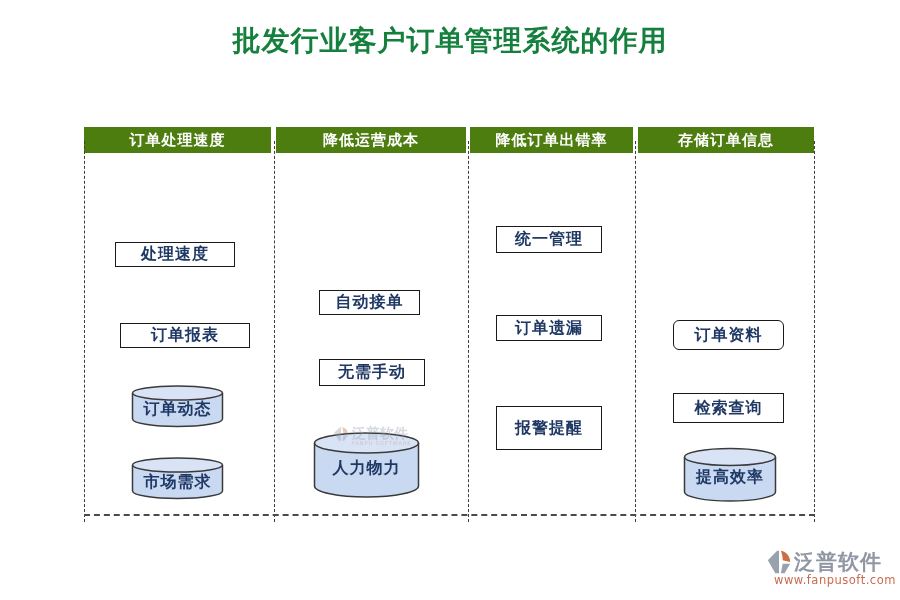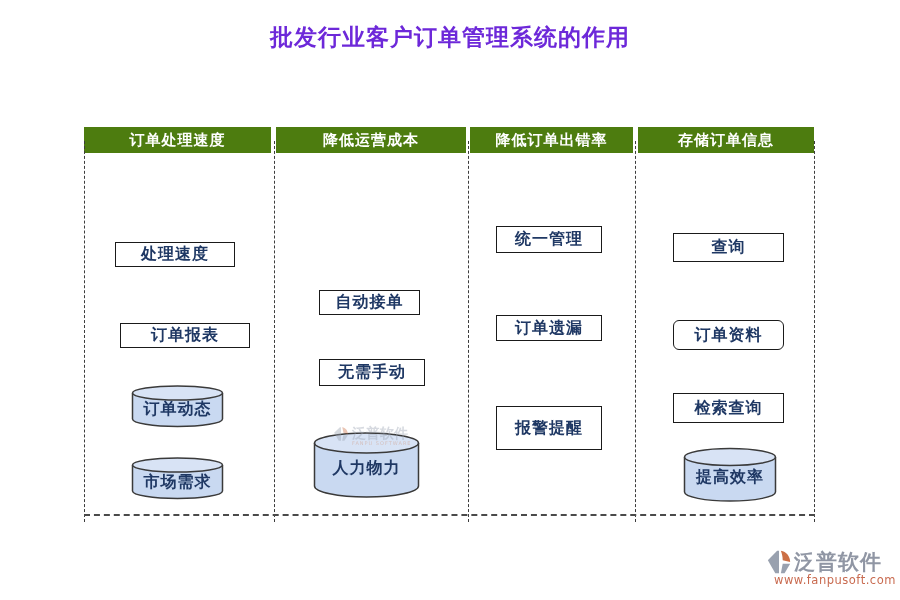--- a/index.html
+++ b/index.html
@@ -3,21 +3,21 @@
 <meta charset="utf-8">
 <style>
   * { margin: 0; padding: 0; box-sizing: border-box; }
   html,body { width: 900px; height: 600px; background: #fff; overflow: hidden; }
   body { font-family: "DejaVu Sans", "Liberation Sans", sans-serif; position: relative; }
   .stage { position: absolute; left: 0; top: 0; width: 900px; height: 600px; background: #fff; }
 
   .title {
     position: absolute; left: 0; top: 22px; width: 900px;
     text-align: center; font-family: "DejaVu Serif", "Liberation Serif", serif;
-    font-weight: bold; font-size: 23px; color: #6d28d9; letter-spacing: 1px;
+    font-weight: bold; font-size: 28px; color: #15803d; letter-spacing: 1px;
   }
 
   .hdr {
     position: absolute; top: 127px; height: 26px;
     background: #4d7c0f; color: #fff; font-weight: bold; font-size: 15px;
     display: flex; align-items: center; justify-content: center; letter-spacing: 1px;
   }
   .hdr1 { left: 84px;  width: 187px; }
   .hdr2 { left: 276px; width: 190px; }
   .hdr3 { left: 470px; width: 163px; }
@@ -117,21 +117,20 @@
       <path d="M1.5,12 L1.5,55 A52,11 0 0 0 105.5,55 L105.5,12" fill="#C9D9F1" stroke="#3a3a3a" stroke-width="1.5"></path>
       <ellipse cx="53.5" cy="12" rx="52" ry="10" fill="#D8E3F5" stroke="#3a3a3a" stroke-width="1.5"></ellipse>
     </svg>
     <div class="cyl-label" style="top:27px;">人力物力</div>
   </div>
 
   <div class="box b-unified">统一管理</div>
   <div class="box b-omission">订单遗漏</div>
   <div class="box b-alarm">报警提醒</div>
 
-  <div class="box b-query">查询</div>
   <div class="box b-data">订单资料</div>
   <div class="box b-retrieve">检索查询</div>
 
   <div class="cyl c-improve">
     <svg width="94" height="56">
       <path d="M1.5,10 L1.5,45 A45.5,9 0 0 0 92.5,45 L92.5,10" fill="#C9D9F1" stroke="#3a3a3a" stroke-width="1.5"></path>
       <ellipse cx="47" cy="10" rx="45.5" ry="8.5" fill="#D8E3F5" stroke="#3a3a3a" stroke-width="1.5"></ellipse>
     </svg>
     <div class="cyl-label" style="top:20px;">提高效率</div>
   </div>

